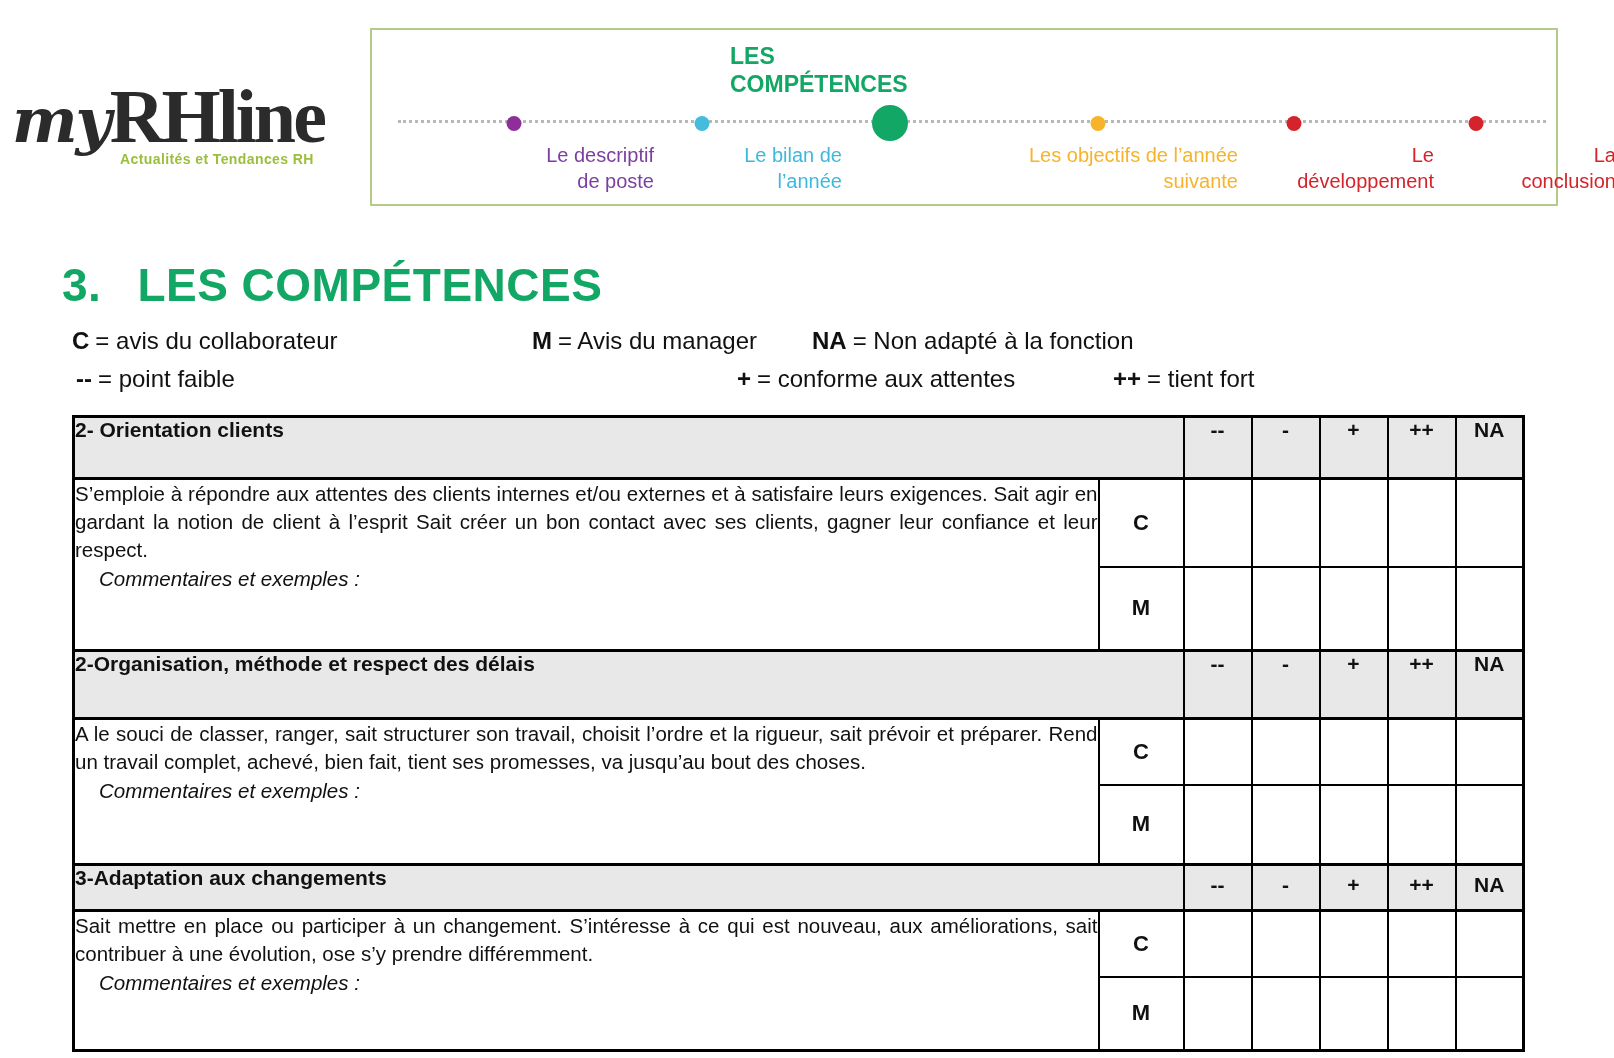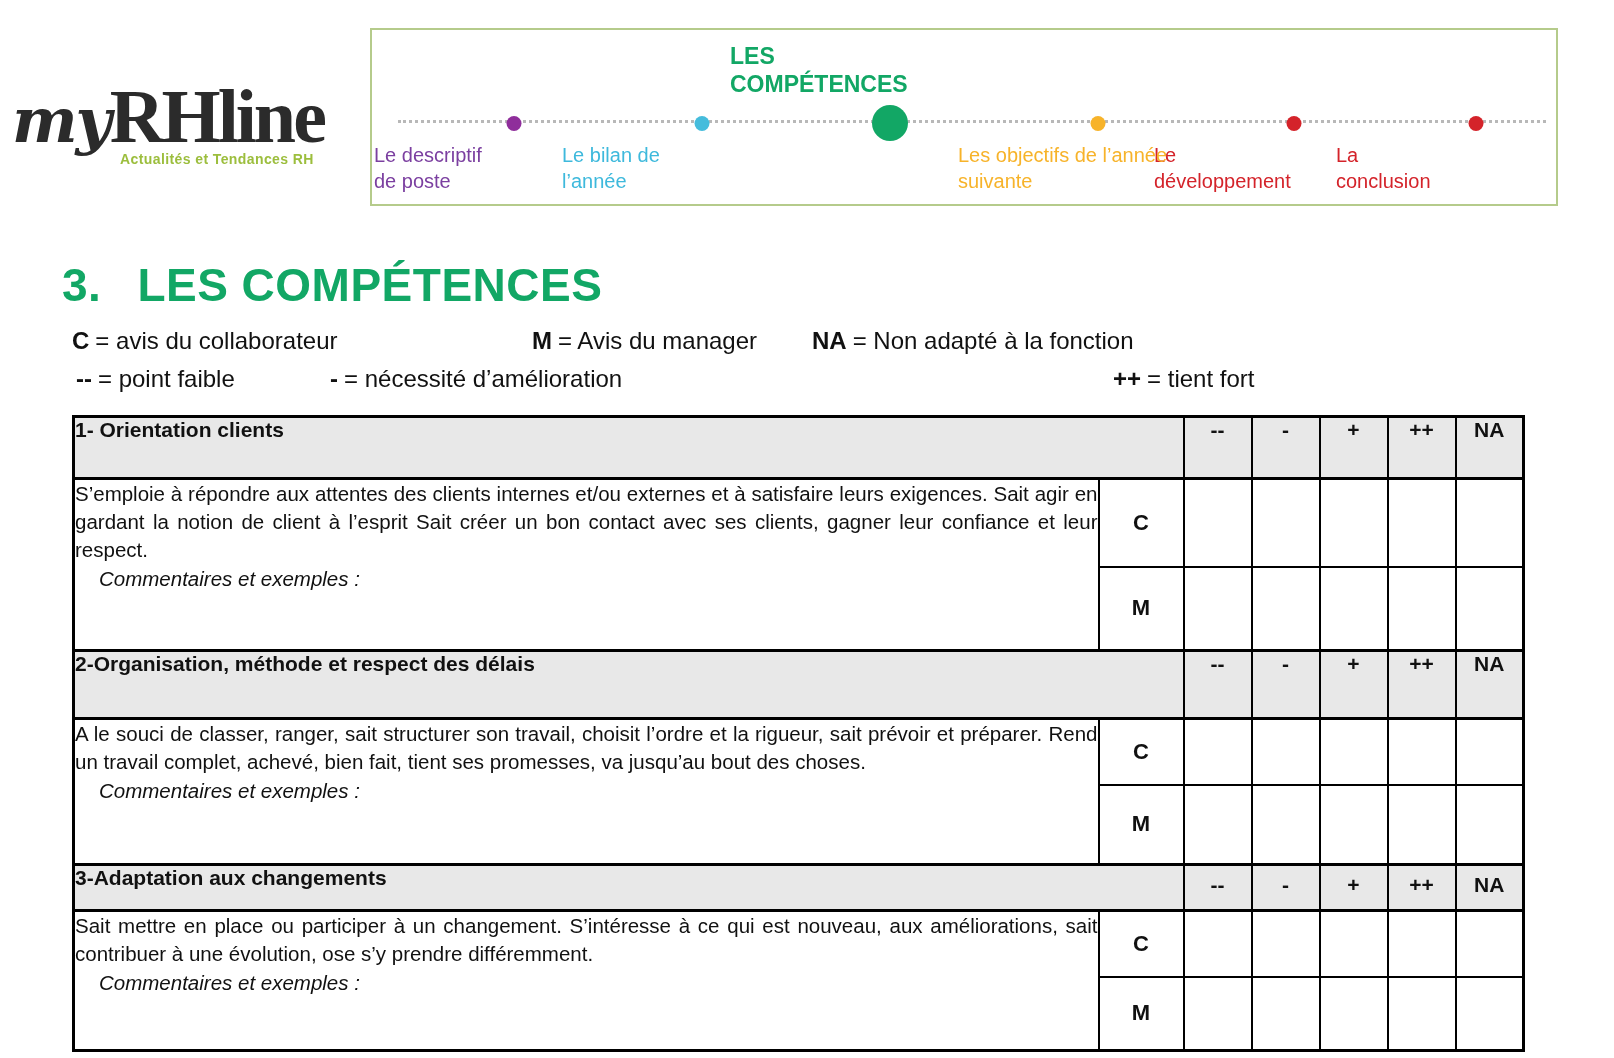--- a/index.html
+++ b/index.html
@@ -16,21 +16,21 @@
   .tl-box{position:absolute;left:370px;top:28px;width:1188px;height:178px;
           border:2px solid #B5CB8B;background:#fff;box-sizing:border-box;}
   .tl-line{position:absolute;left:26px;right:10px;top:90px;border-top:3px dotted #b8b8b8;}
   .dot{position:absolute;top:86px;width:15px;height:15px;border-radius:50%;transform:translateX(-50%);}
   .dot.big{top:75px;width:36px;height:36px;}
   .c-purple{background:#8F2E9B;} .c-cyan{background:#45BCDC;} .c-green{background:#12A765;}
   .c-amber{background:#F7B32A;} .c-red{background:#D4232A;}
   .t-purple{color:#7B3FA0;} .t-cyan{color:#3EB9DC;} .t-green{color:#12A765;}
   .t-amber{color:#F7B32A;} .t-red{color:#D4232A;}
   .step-label{position:absolute;top:113px;width:280px;transform:translateX(-50%);
-              text-align:left;font-size:20px;line-height:1.28;white-space:pre-line;}
+              text-align:right;font-size:20px;line-height:1.28;white-space:pre-line;}
   .cur-label{position:absolute;top:13px;width:320px;transform:translateX(-50%);text-align:left;
              font-size:23px;font-weight:bold;line-height:1.2;white-space:pre-line;}
   .p0{left:142px;} .p1{left:330px;} .p2{left:518px;} .p3{left:726px;} .p4{left:922px;} .p5{left:1104px;}
 
   
   .heading{position:absolute;left:62px;top:258px;display:flex;gap:36px;
            color:#12A765;font-weight:bold;font-size:46px;letter-spacing:.5px;}
 
   
   .legend-row{position:absolute;left:0;width:1614px;height:30px;font-size:24px;}
@@ -92,38 +92,38 @@
   <span>LES COMPÉTENCES</span>
 </div>
 
 <div class="legend-row lr1">
   <span class="leg g10"><b>C</b><span>= avis du collaborateur</span></span>
   <span class="leg g11"><b>M</b><span>= Avis du manager</span></span>
   <span class="leg g12"><b>NA</b><span>= Non adapté à la fonction</span></span>
 </div>
 <div class="legend-row lr2">
   <span class="leg g20"><b>--</b><span>= point faible</span></span>
-  <span class="leg g21"><b>-</b><span>= nécessité d’amélioration</span></span>
+  <span class="leg g22"><b>+</b><span>= conforme aux attentes</span></span>
   <span class="leg g23"><b>++</b><span>= tient fort</span></span>
 </div>
 
 <table class="comp-table">
   <colgroup>
     <col style="width:1025px">
       <col style="width:85px">
     <col style="width:68px">
       <col style="width:68px">
       <col style="width:68px">
       <col style="width:68px">
       <col style="width:68px">
   </colgroup>
   <tbody>
 
   <tr class="sec-head h-s1h">
-    <td class="sec-title" colspan="2">1- Orientation clients</td>
+    <td class="sec-title" colspan="2">2- Orientation clients</td>
     <td class="rate-h">--</td>
     <td class="rate-h">-</td>
     <td class="rate-h">+</td>
     <td class="rate-h">++</td>
     <td class="rate-h">NA</td>
   </tr>
   <tr class="h-s1c">
     <td class="desc" rowspan="2">
       <span>S’emploie à répondre aux attentes des clients internes et/ou externes et à satisfaire leurs exigences. Sait agir en gardant la notion de client à l’esprit  Sait  créer un bon contact avec ses clients, gagner leur confiance et  leur respect.</span>
       <div class="comments">Commentaires et exemples :</div>

